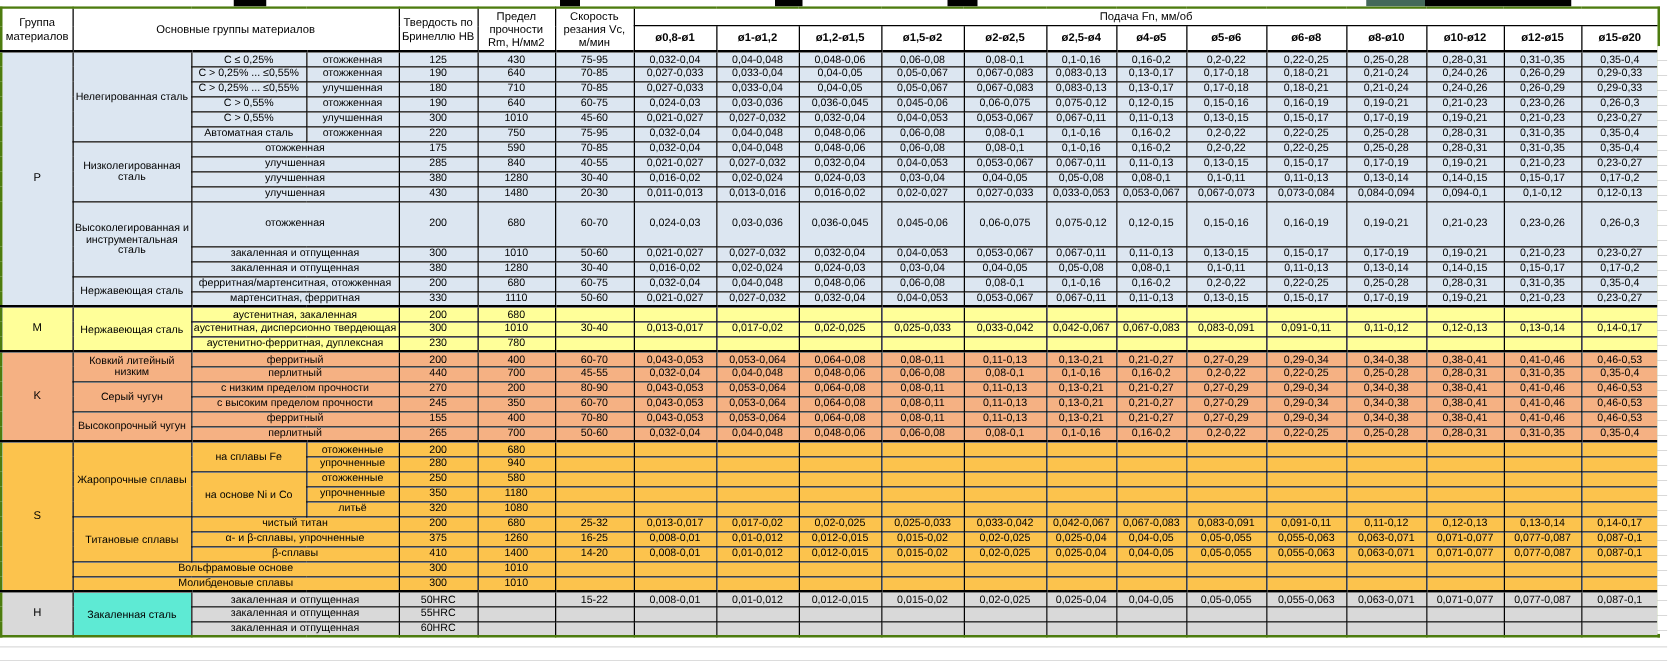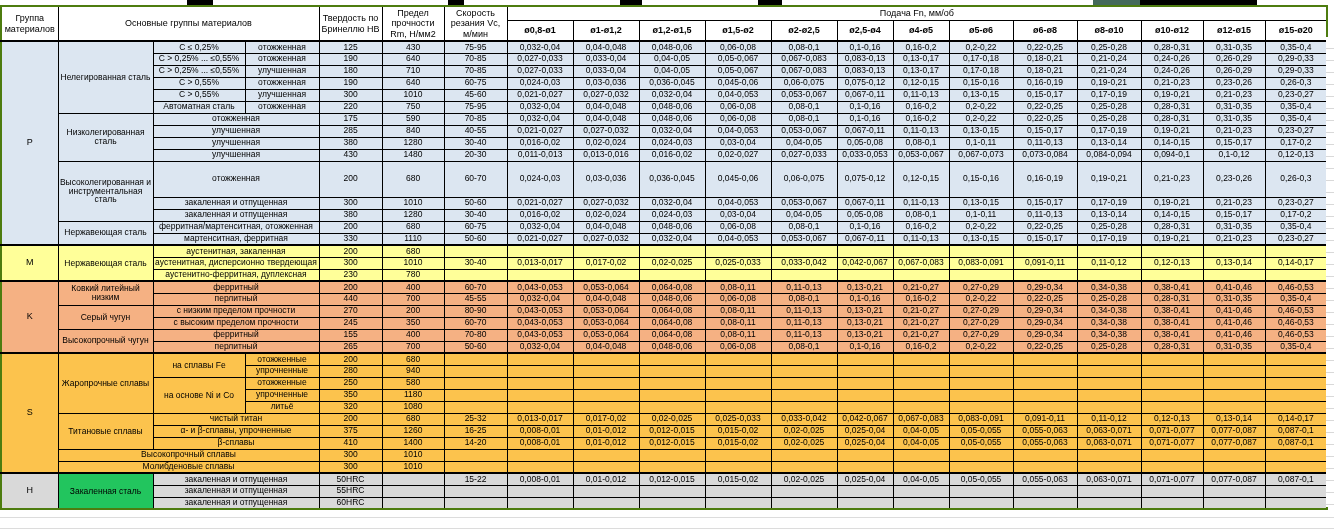--- a/index.html
+++ b/index.html
@@ -715,21 +715,21 @@
           <td style="background: rgb(252, 195, 77);">0,025-0,04</td>
           <td style="background: rgb(252, 195, 77);">0,04-0,05</td>
           <td style="background: rgb(252, 195, 77);">0,05-0,055</td>
           <td style="background: rgb(252, 195, 77);">0,055-0,063</td>
           <td style="background: rgb(252, 195, 77);">0,063-0,071</td>
           <td style="background: rgb(252, 195, 77);">0,071-0,077</td>
           <td style="background: rgb(252, 195, 77);">0,077-0,087</td>
           <td style="background: rgb(252, 195, 77);">0,087-0,1</td>
         </tr>
         <tr>
-          <td colspan="3" style="background: rgb(252, 195, 77);">Высокопрочный сплавы</td>
+          <td colspan="3" style="background: rgb(252, 195, 77);">Вольфрамовые основе</td>
           <td style="background: rgb(252, 195, 77);">300</td>
           <td style="background: rgb(252, 195, 77);">1010</td>
           <td style="background: rgb(252, 195, 77);"></td>
           <td style="background: rgb(252, 195, 77);"></td>
           <td style="background: rgb(252, 195, 77);"></td>
           <td style="background: rgb(252, 195, 77);"></td>
           <td style="background: rgb(252, 195, 77);"></td>
           <td style="background: rgb(252, 195, 77);"></td>
           <td style="background: rgb(252, 195, 77);"></td>
           <td style="background: rgb(252, 195, 77);"></td>
@@ -754,21 +754,21 @@
           <td style="background: rgb(252, 195, 77);"></td>
           <td style="background: rgb(252, 195, 77);"></td>
           <td style="background: rgb(252, 195, 77);"></td>
           <td style="background: rgb(252, 195, 77);"></td>
           <td style="background: rgb(252, 195, 77);"></td>
           <td style="background: rgb(252, 195, 77);"></td>
           <td style="background: rgb(252, 195, 77);"></td>
         </tr>
         <tr>
           <td class="gtop letter" rowspan="3" style="background: rgb(217, 217, 217);">H</td>
-          <td class="gtop wrap" rowspan="3" style="background: #22c55e; margin-left: 36px;">Закаленная сталь</td>
+          <td class="gtop wrap" rowspan="3" style="background: #5eead4; margin-left: 36px;">Закаленная сталь</td>
           <td class="gtop" colspan="2" style="background: rgb(217, 217, 217);">закаленная и отпущенная</td>
           <td class="gtop" style="background: rgb(217, 217, 217);">50HRC</td>
           <td class="gtop" style="background: rgb(217, 217, 217);"></td>
           <td class="gtop" style="background: rgb(217, 217, 217);">15-22</td>
           <td class="gtop" style="background: rgb(217, 217, 217);">0,008-0,01</td>
           <td class="gtop" style="background: rgb(217, 217, 217);">0,01-0,012</td>
           <td class="gtop" style="background: rgb(217, 217, 217);">0,012-0,015</td>
           <td class="gtop" style="background: rgb(217, 217, 217);">0,015-0,02</td>
           <td class="gtop" style="background: rgb(217, 217, 217);">0,02-0,025</td>
           <td class="gtop" style="background: rgb(217, 217, 217);">0,025-0,04</td>

